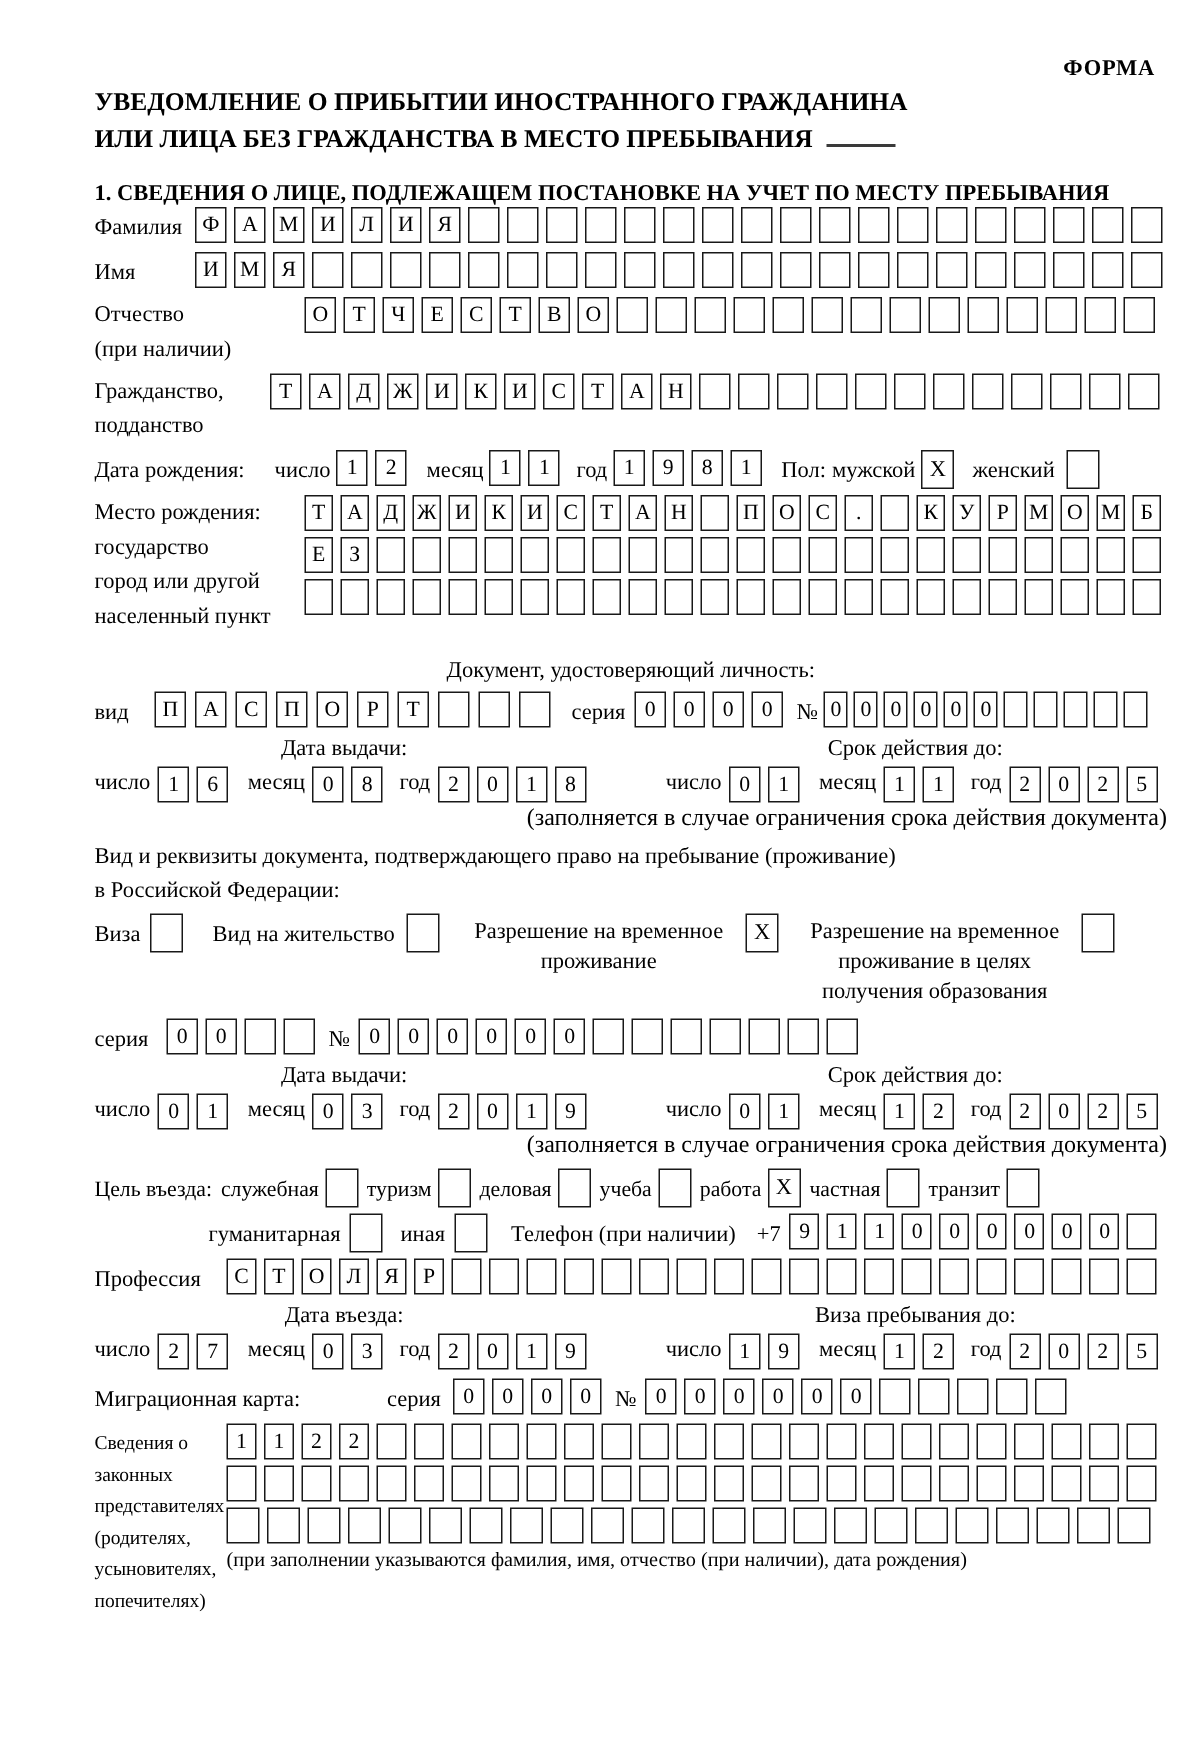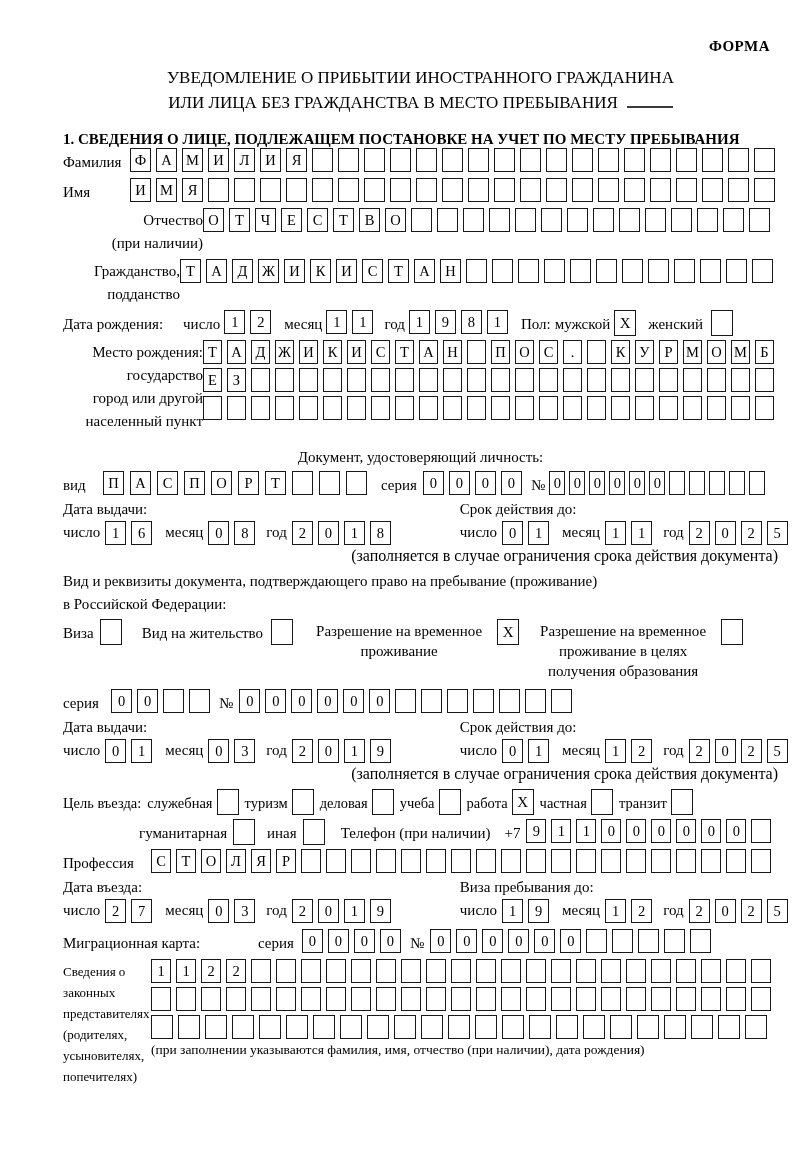--- a/index.html
+++ b/index.html
@@ -7,50 +7,50 @@
   body { width:800px; height:1163px; overflow:hidden; color:#000;
          font-family:"Liberation Serif", serif; font-size:15px; }
   .page { padding:26px 22px 0 63px; }
 
   
   .hdr { margin-left:auto; width:172px; font-size:14px; line-height:18px; }
   .hdr div { white-space:nowrap; }
   .hdr .sub { margin-top:5px; font-size:13.5px; line-height:17.5px; }
   .forma { text-align:right; font-weight:bold; margin-top:12px; padding-right:8px; letter-spacing:.5px; }
 
-  .title { text-align:center; font-weight:normal; font-size:17px; line-height:25px; margin-top:10px; }
+  .title { text-align:left; font-weight:bold; font-size:17px; line-height:25px; }
   .uline { display:inline-block; width:46px; height:14px; border-bottom:2px solid #3a3a3a; margin-left:9px; }
 
   .sec-heading { font-weight:bold; font-size:15px; margin-top:16px; margin-bottom:0; white-space:nowrap; }
 
   
   .row { display:flex; align-items:flex-start; margin-bottom:4px; }
   .lbl { flex:0 0 auto; padding-top:3px; line-height:23px; }
-  .ml  { padding-top:1px;text-align:right; }
+  .ml  { padding-top:1px; }
   .cellrow { display:flex; flex:0 0 auto; }
   .cell { width:21px; height:24px; border:1.5px solid #181818; margin-right:5px;
           display:flex; align-items:center; justify-content:center; font-size:14.5px; flex:0 0 auto; }
   .sm .cell   { width:19px; }
   .md .cell   { width:20px; }
   .kind .cell { width:21px; margin-right:6px; }
   .nar .cell  { width:16px; margin-right:4px; }
   .xl .cell   { width:22px; }
   .cbox { width:22px; height:26px; border:1.5px solid #181818; display:flex; align-items:center;
           justify-content:center; font-size:15px; flex:0 0 auto; }
 
   .w40{width:40px}.w44{width:44px}.w67{width:67px}.w88{width:88px}.w117{width:117px}
   .w140{width:140px}.w180{width:180px}.w195{width:195px}
   .g4{margin-left:4px}.g6{margin-left:6px}.g8{margin-left:8px}
-  .g12{margin-left:12px}.g14{margin-left:14px}.g16{margin-left:16px}.g20{margin-left:20px}.g48{margin-left:64px}
+  .g12{margin-left:12px}.g14{margin-left:14px}.g16{margin-left:16px}.g20{margin-left:20px}.g48{margin-left:48px}
   .mt2{margin-top:2px}.mt4{margin-top:4px}.mt6{margin-top:6px}.mb2{margin-bottom:2px}.mb4{margin-bottom:4px}
 
   .center-b { text-align:center; font-weight:normal; margin:16px 0 5px; }
   .para { line-height:21px; margin-top:2px; }
   .dates { display:flex; margin-top:2px; }
-  .dg-head { margin-bottom:3px; }
+  .dg-head { text-align:center; margin-bottom:3px; }
   .dg-line { display:flex; align-items:flex-start; }
   .dlbl { flex:0 0 auto; padding-top:3px; margin-right:5px; }
   .footnote { text-align:right; font-size:16px; margin:2px 0 6px; }
 
   .opts { display:flex; align-items:flex-start; margin:4px 0 8px; }
   .opt { display:flex; align-items:flex-start; flex:0 0 auto; }
   .opt-txt { text-align:center; line-height:20px; padding-top:2px; }
   .purpose { font-size:14.5px; }
   .repl { width:88px; font-size:13px; line-height:21px; padding-top:2px; }
   .rep-footnote { font-size:13.5px; margin-top:3px; white-space:nowrap; }

